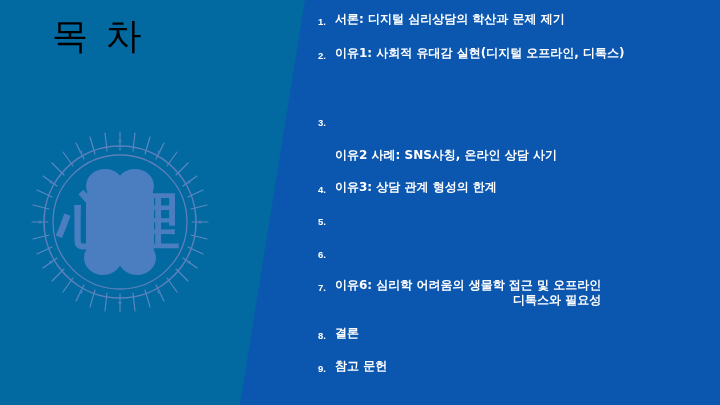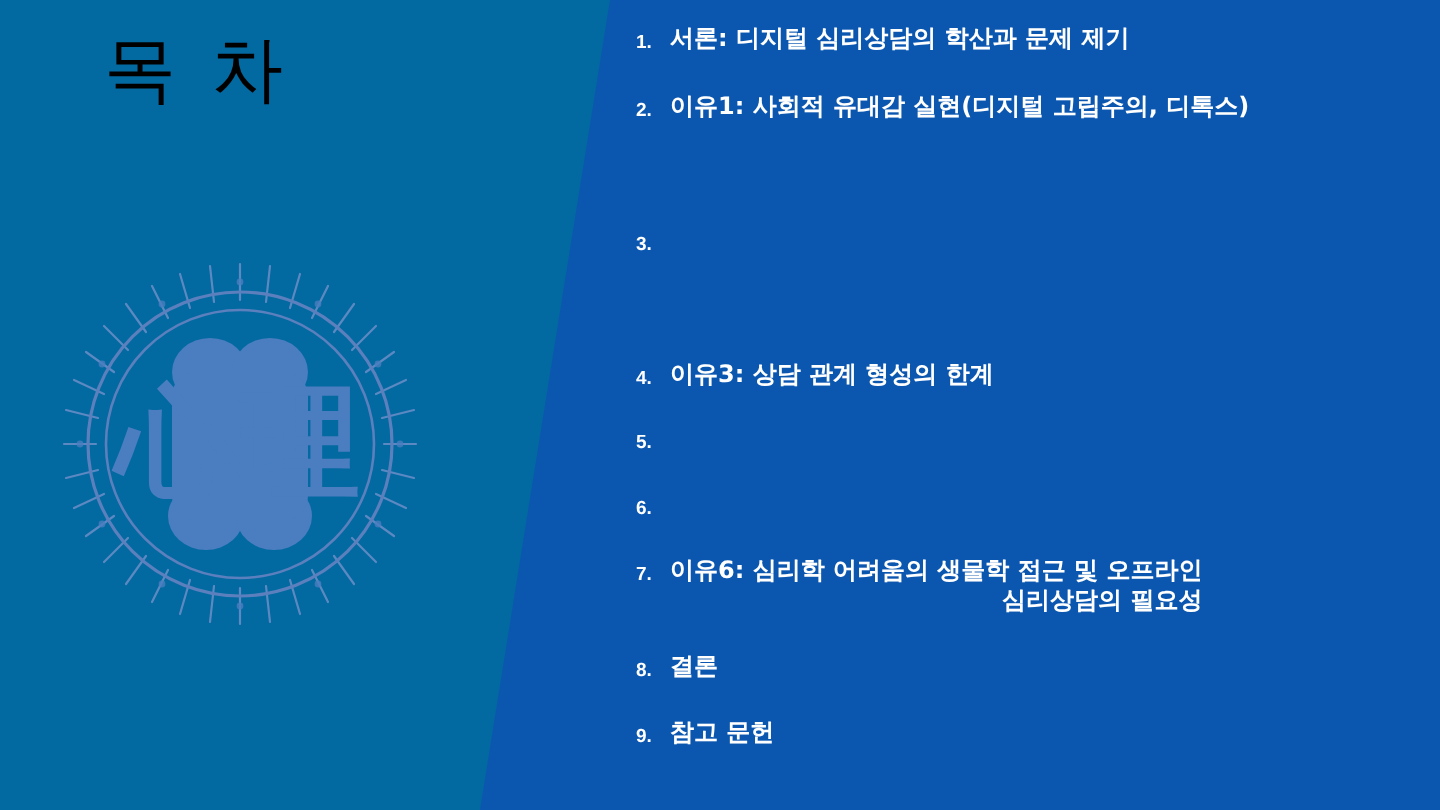--- a/index.html
+++ b/index.html
@@ -182,47 +182,50 @@
 
   <div id="agenda">
 
     <div class="agenda-row" style="top:12px;left:0;">
       <span class="row-num">1.</span>
       <span class="row-text">서론:  디지털 심리상담의 학산과 문제 제기</span>
     </div>
 
     <div class="agenda-row" style="top:46px;left:0;">
       <span class="row-num">2.</span>
-      <span class="row-text">이유1: 사회적 유대감 실현(디지털 고립주의, 디톡스)</span>
+      <span class="row-text">이유1: 사회적 유대감 실현(디지털 오프라인, 디톡스)</span>
     </div>
 
 
     <div class="agenda-row" style="top:113px;left:0;">
       <span class="row-num">3.</span>
     </div>
 
+    <div class="agenda-row row-sub" style="top:148px;left:0;">
+      <span class="row-text">이유2 사례: SNS사칭, 온라인 상담 사기</span>
+    </div>
 
     <div class="agenda-row" style="top:180px;left:0;">
       <span class="row-num">4.</span>
       <span class="row-text">이유3: 상담 관계 형성의 한계</span>
     </div>
 
     <div class="agenda-row" style="top:212px;left:0;">
       <span class="row-num">5.</span>
     </div>
 
     <div class="agenda-row" style="top:245px;left:0;">
       <span class="row-num">6.</span>
     </div>
 
     <div class="agenda-row" style="top:278px;left:0;">
       <span class="row-num">7.</span>
       <span class="row-text">
         <span>이유6: 심리학 어려움의 생물학 접근 및 오프라인</span>
-        <span class="wrap2">심리상담의 필요성</span>
+        <span class="wrap2">디톡스와 필요성</span>
       </span>
     </div>
 
     <div class="agenda-row" style="top:326px;left:0;">
       <span class="row-num">8.</span>
       <span class="row-text">결론</span>
     </div>
 
     <div class="agenda-row" style="top:359px;left:0;">
       <span class="row-num">9.</span>

